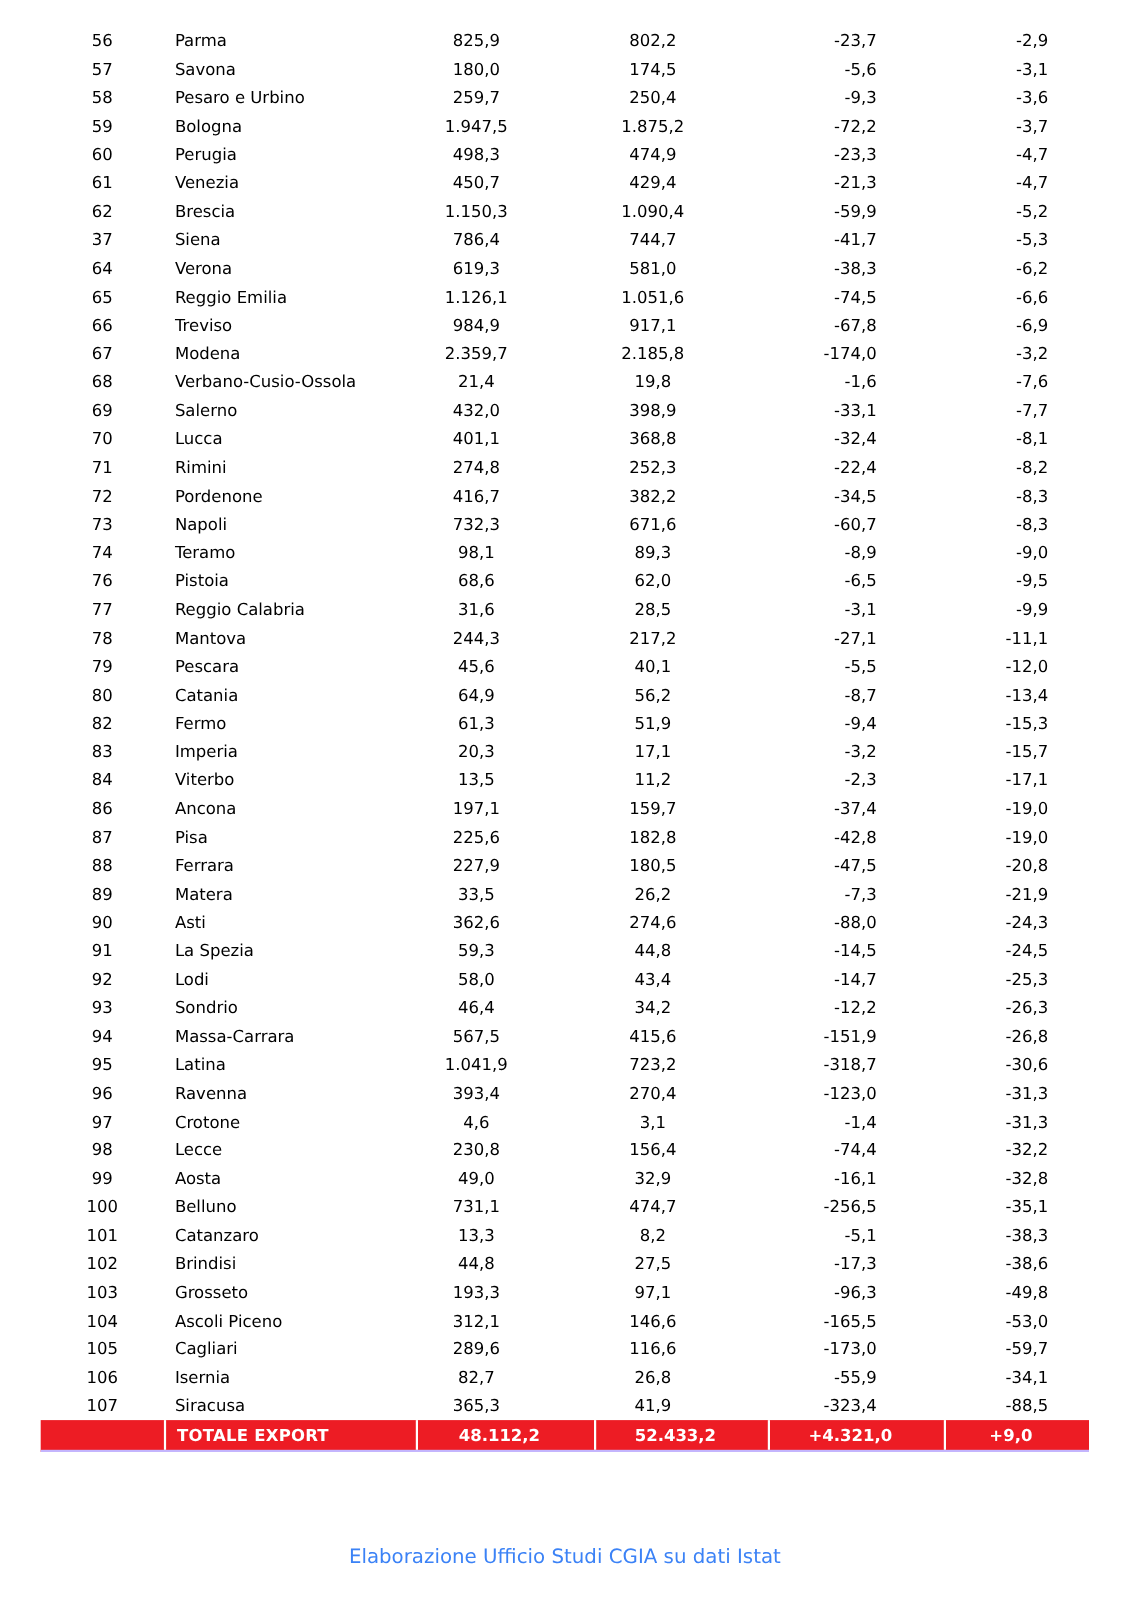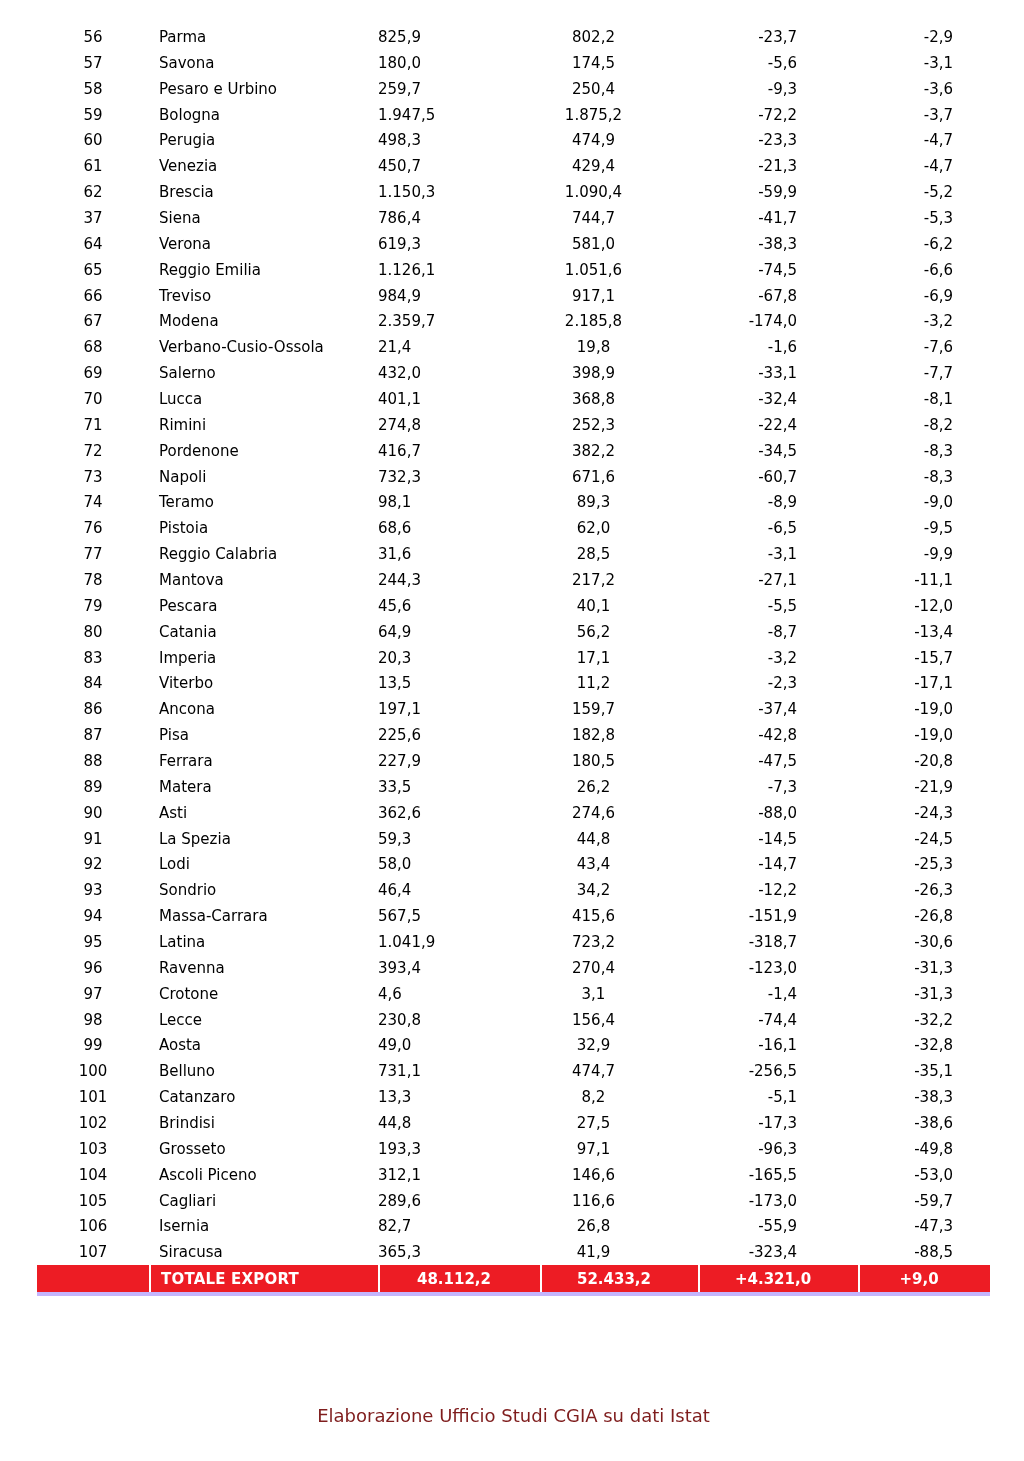--- a/index.html
+++ b/index.html
@@ -8,37 +8,37 @@
     font-family:"DejaVu Sans","Liberation Sans",sans-serif;
     color:#000;
     -webkit-font-smoothing:antialiased;
   }
   .page{position:absolute;left:0;top:0;width:1024px;height:1461px;background:#fff;}
   .table{position:absolute;left:37px;top:24px;width:953px;}
   .row{display:flex;align-items:center;height:25.87px;font-size:15px;}
   .c{flex:none;box-sizing:border-box;white-space:nowrap;overflow:hidden;}
   .rank{width:112px;text-align:center;}
   .name{width:229px;text-align:left;padding-left:10px;}
-  .v1{width:162px;text-align:left;padding-right:52px;}
+  .v1{width:162px;text-align:center;padding-right:52px;}
   .v2{width:158px;text-align:center;padding-right:51px;}
   .vd{width:160px;text-align:right;padding-right:61px;}
   .vp{width:132px;text-align:right;padding-right:37px;}
   .total-row{
     display:flex;align-items:center;height:27px;
     font-size:15px;font-weight:bold;color:#fff;
-    border-bottom:4px solid #c4b5fd;
+    border-bottom:2px solid #c4b5fd;
   }
   .total-row .c{height:100%;display:flex;align-items:center;border-left:2px solid #ffffff;}
   .total-row .rank{border-left:none;}
   .total-row .name{justify-content:flex-start;letter-spacing:.2px;}
   .total-row .v1,.total-row .v2,.total-row .vd,.total-row .vp{
     justify-content:center;padding-right:12px;text-align:center;
   }
   .caption{
-    margin-top:7px;text-align:center;font-size:18px;color:#7f1d1d;
+    margin-top:7px;text-align:center;font-size:18px;color:#3b82f6;
     position:absolute;left:37px;top:1398px;width:953px;
   }
 </style>
 </head>
 <body>
 
 <div class="page">
   <div class="table">
     <div id="rows">
         <div class="row">
@@ -227,20 +227,28 @@
         </div>
         <div class="row">
           <div class="c rank">80</div>
           <div class="c name">Catania</div>
           <div class="c v1">64,9</div>
           <div class="c v2">56,2</div>
           <div class="c vd">-8,7</div>
           <div class="c vp">-13,4</div>
         </div>
         <div class="row">
+          <div class="c rank">82</div>
+          <div class="c name">Fermo</div>
+          <div class="c v1">61,3</div>
+          <div class="c v2">51,9</div>
+          <div class="c vd">-9,4</div>
+          <div class="c vp">-15,3</div>
+        </div>
+        <div class="row">
           <div class="c rank">83</div>
           <div class="c name">Imperia</div>
           <div class="c v1">20,3</div>
           <div class="c v2">17,1</div>
           <div class="c vd">-3,2</div>
           <div class="c vp">-15,7</div>
         </div>
         <div class="row">
           <div class="c rank">84</div>
           <div class="c name">Viterbo</div>
@@ -408,21 +416,21 @@
           <div class="c v2">116,6</div>
           <div class="c vd">-173,0</div>
           <div class="c vp">-59,7</div>
         </div>
         <div class="row">
           <div class="c rank">106</div>
           <div class="c name">Isernia</div>
           <div class="c v1">82,7</div>
           <div class="c v2">26,8</div>
           <div class="c vd">-55,9</div>
-          <div class="c vp">-47,3</div>
+          <div class="c vp">-34,1</div>
         </div>
         <div class="row">
           <div class="c rank">107</div>
           <div class="c name">Siracusa</div>
           <div class="c v1">365,3</div>
           <div class="c v2">41,9</div>
           <div class="c vd">-323,4</div>
           <div class="c vp">-88,5</div>
         </div>
       </div>

